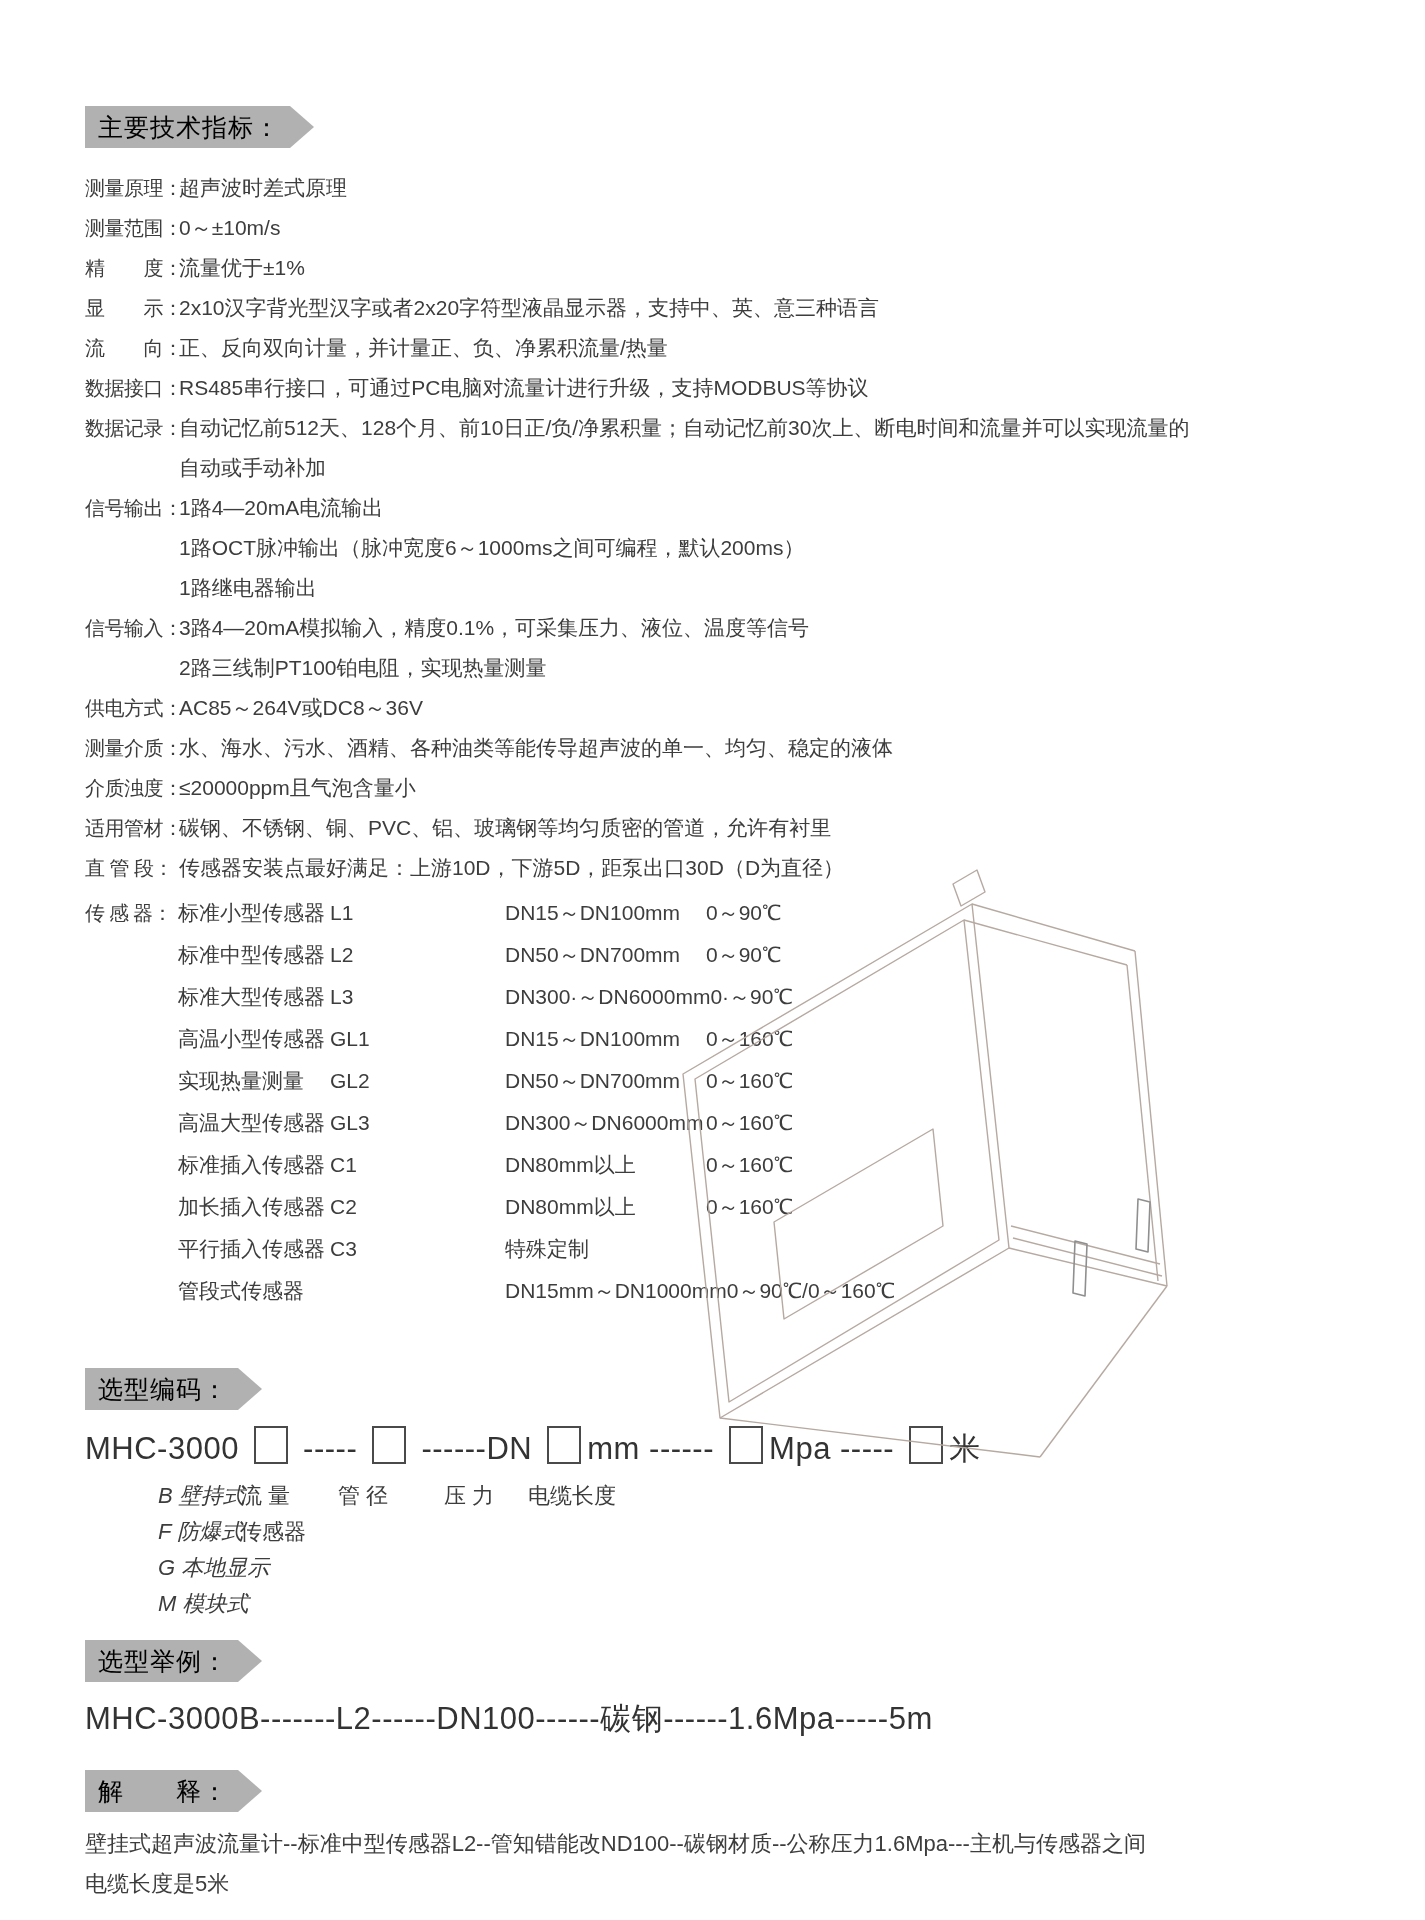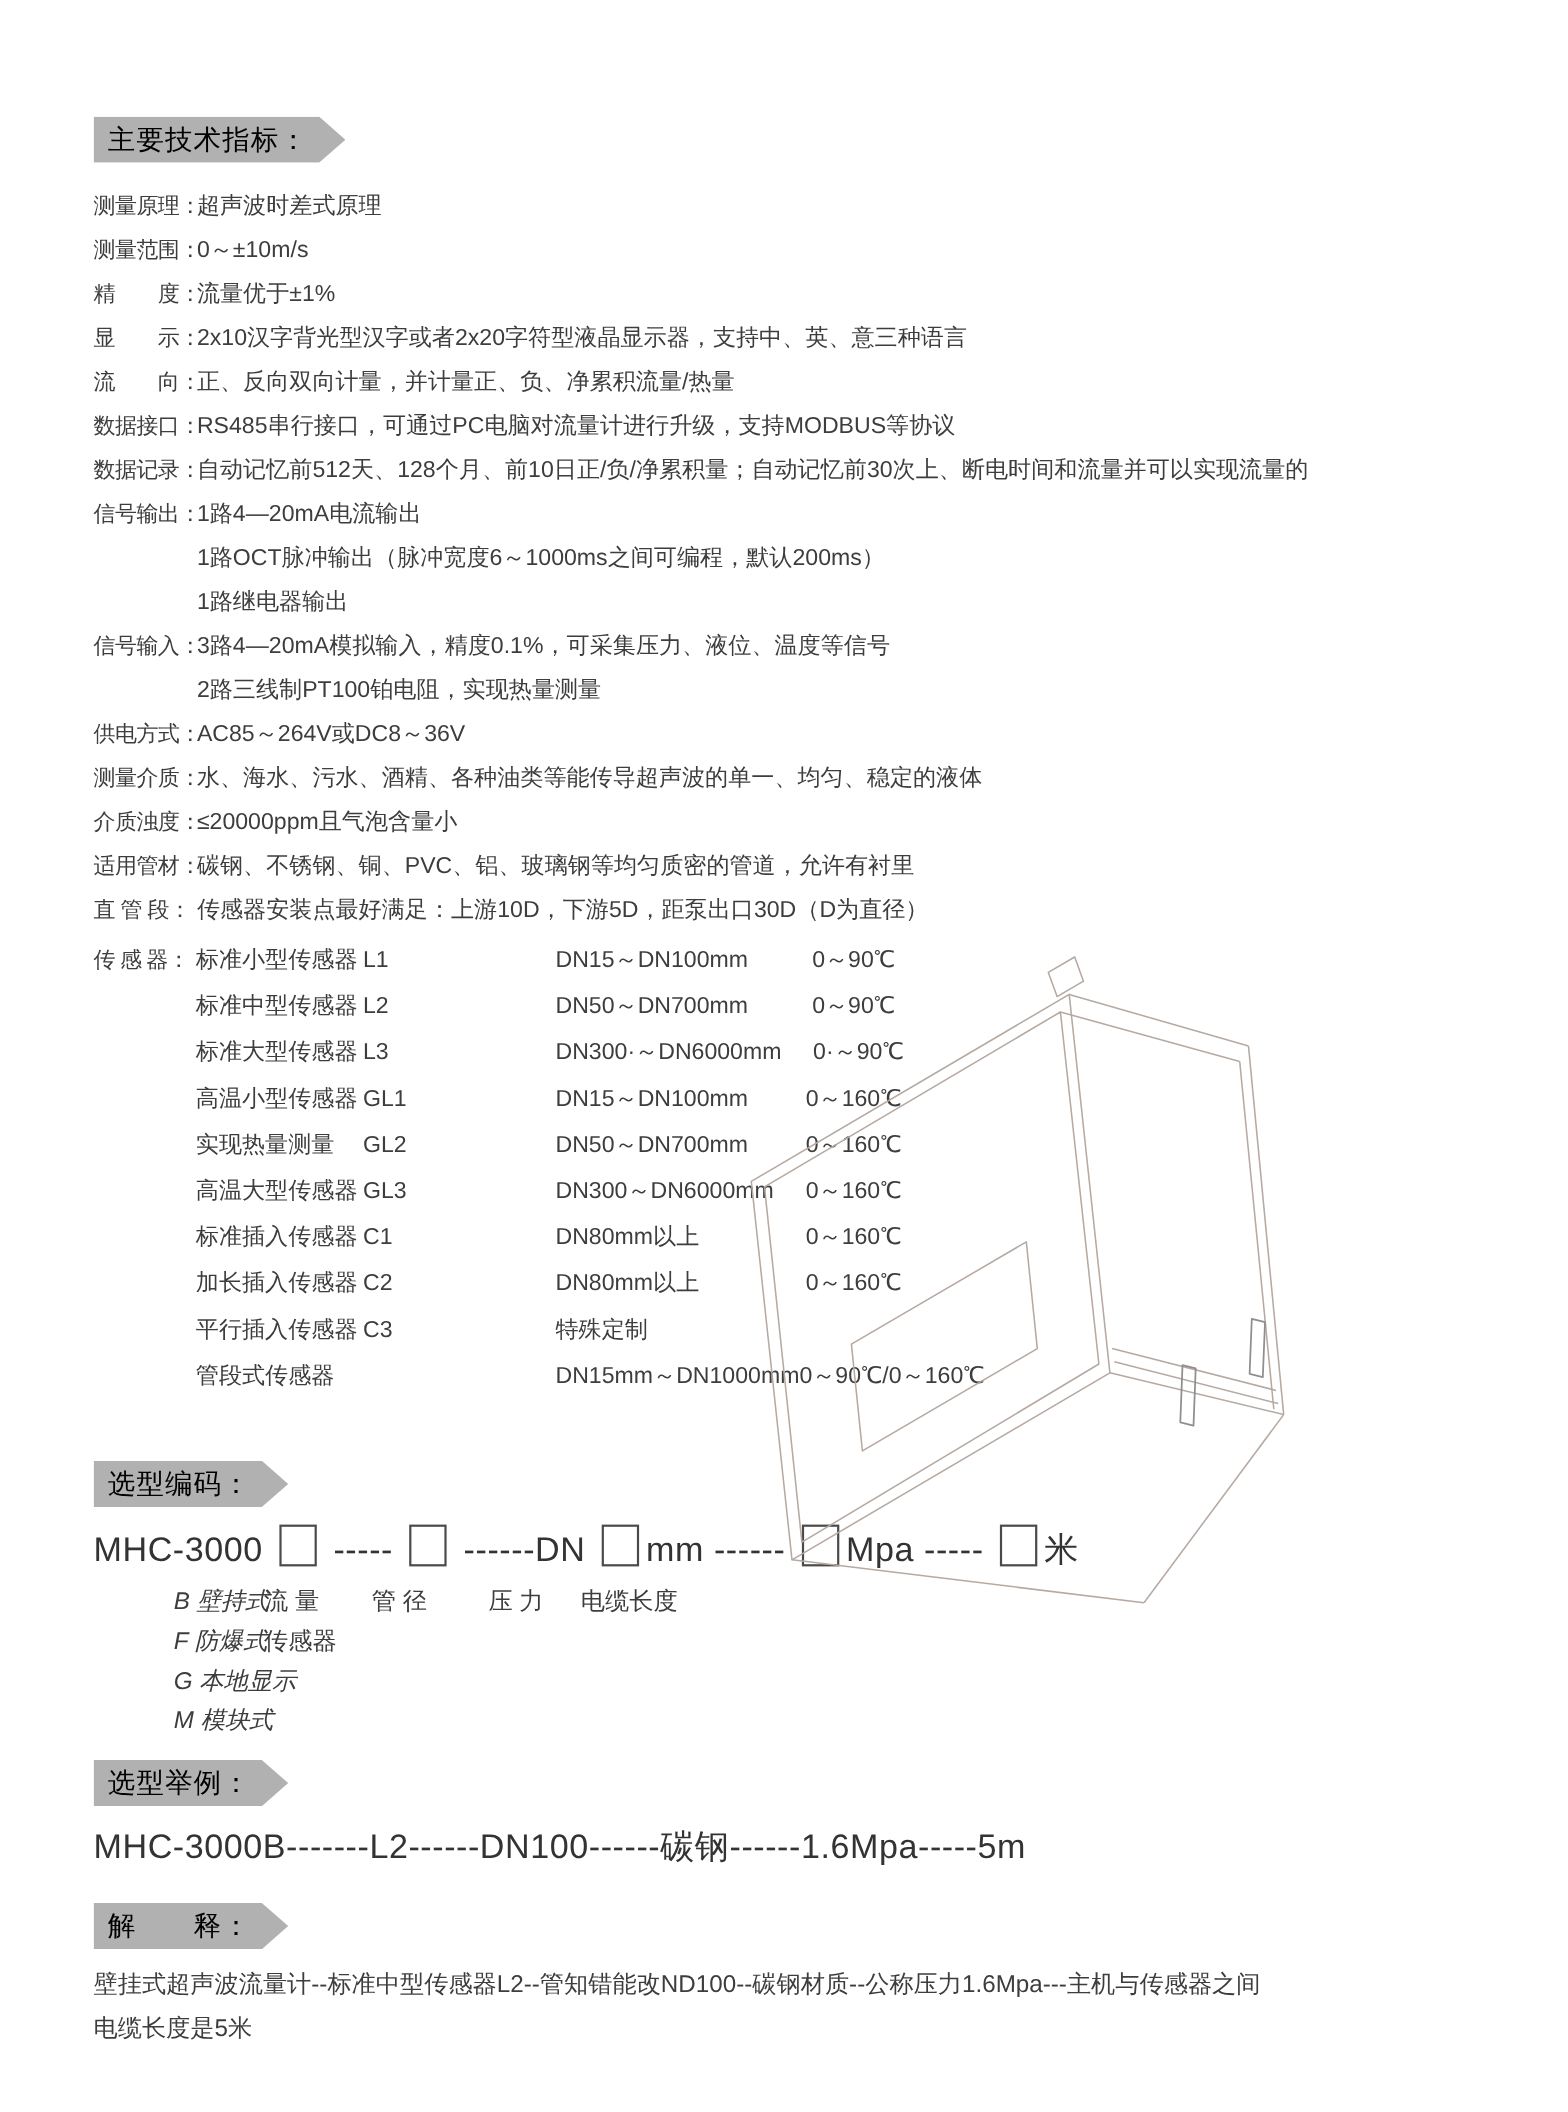--- a/index.html
+++ b/index.html
@@ -39,21 +39,21 @@
   
   .sensor-block{position:relative;margin-top:4px;font-size:21px;}
   .sensor-label{
     position:absolute;left:0;top:0;
     line-height:42px;font-size:20px;white-space:nowrap;letter-spacing:-0.5px;font-family:Liberation Serif, serif;
   }
   .sensor-row{display:flex;padding-left:93px;line-height:42px;white-space:nowrap;}
   .col-name{flex:0 0 152px;}
   .col-code{flex:0 0 175px;}
   .col-dn{flex:0 0 201px;}
-  .col-temp{flex:0 0 140px;text-align:center;}
+  .col-temp{flex:0 0 140px;text-align:left;}
   
   .hdr2{margin-top:56px;}
   .code-line{margin-top:16px;font-size:31px;color:#333333;white-space:nowrap;}
   .code-text{letter-spacing:0.5px;}
   .code-box{
     display:inline-block;width:30px;height:34px;
     border:2px solid #4a4a4a;background:#ffffff;
     margin:0 6px;vertical-align:-5px;
   }
   .legend{position:relative;margin-top:8px;height:148px;font-size:22px;}
@@ -121,20 +121,21 @@
         <div class="spec-row">
           <div class="spec-label">数据接口：</div>
           <div class="spec-value">
             <div class="spec-line">RS485串行接口，可通过PC电脑对流量计进行升级，支持MODBUS等协议</div>
           </div>
         </div>
         <div class="spec-row">
           <div class="spec-label">数据记录：</div>
           <div class="spec-value">
             <div class="spec-line">自动记忆前512天、128个月、前10日正/负/净累积量；自动记忆前30次上、断电时间和流量并可以实现流量的</div>
+            <div class="spec-line">自动或手动补加</div>
           </div>
         </div>
         <div class="spec-row">
           <div class="spec-label">信号输出：</div>
           <div class="spec-value">
             <div class="spec-line">1路4—20mA电流输出</div>
             <div class="spec-line">1路OCT脉冲输出（脉冲宽度6～1000ms之间可编程，默认200ms）</div>
             <div class="spec-line">1路继电器输出</div>
           </div>
         </div>

